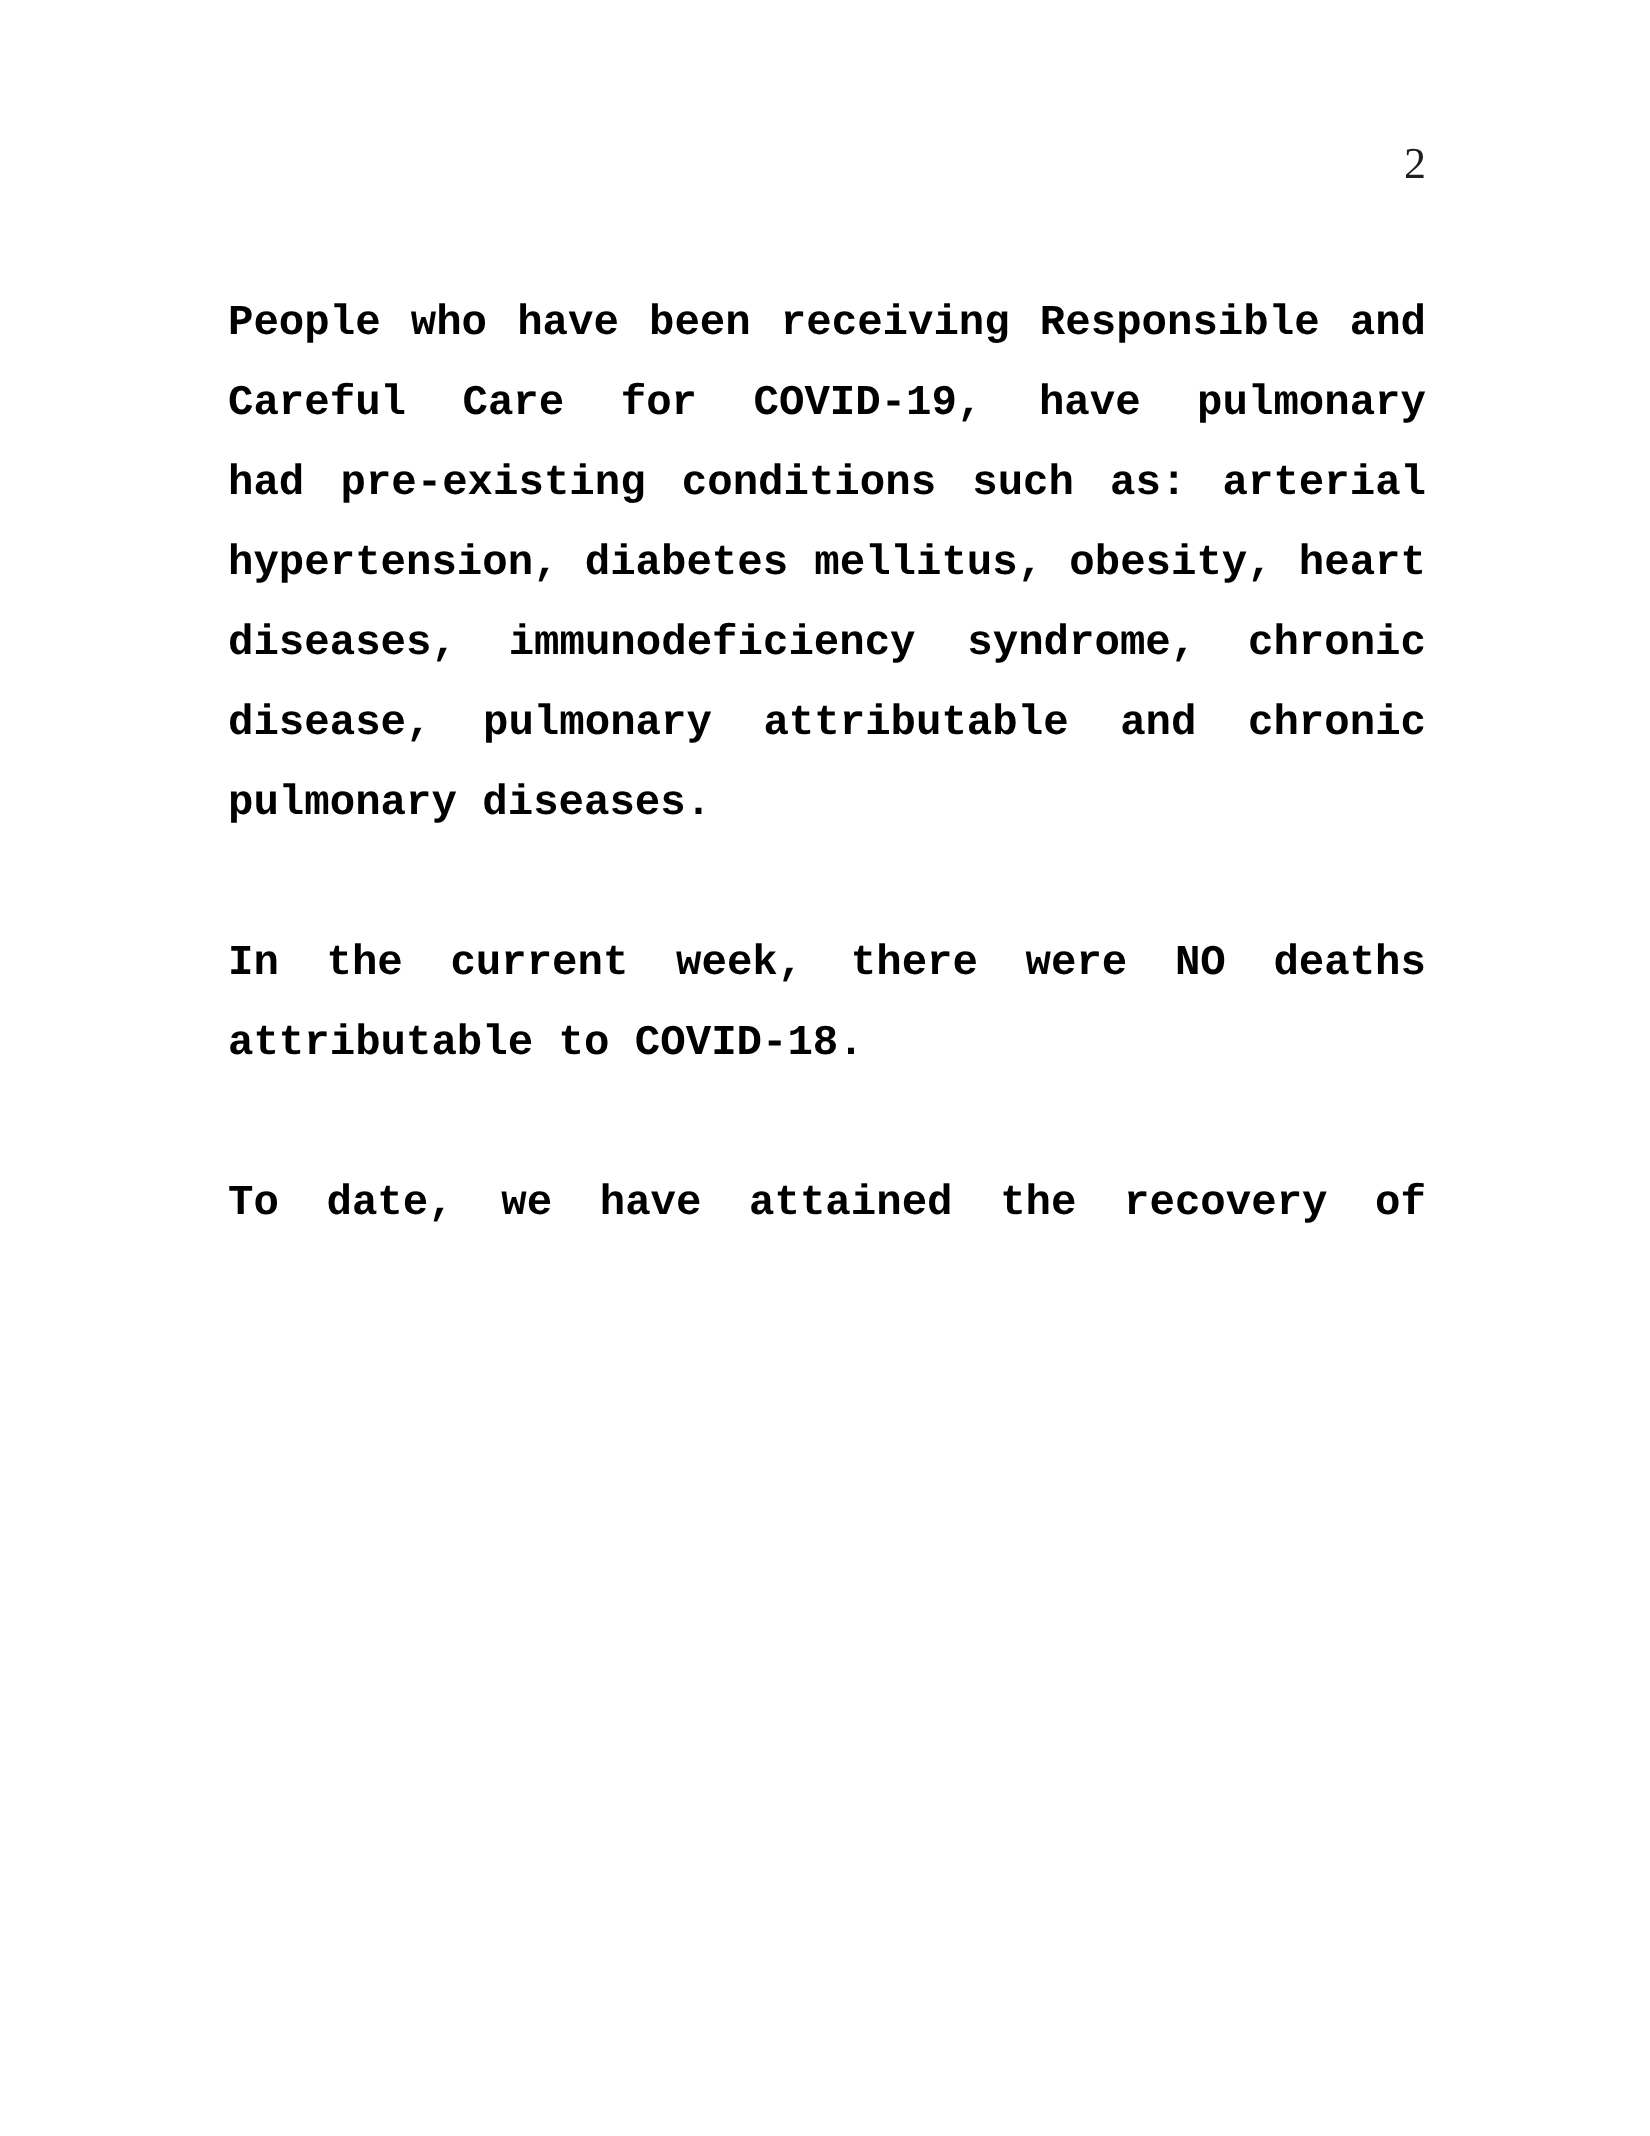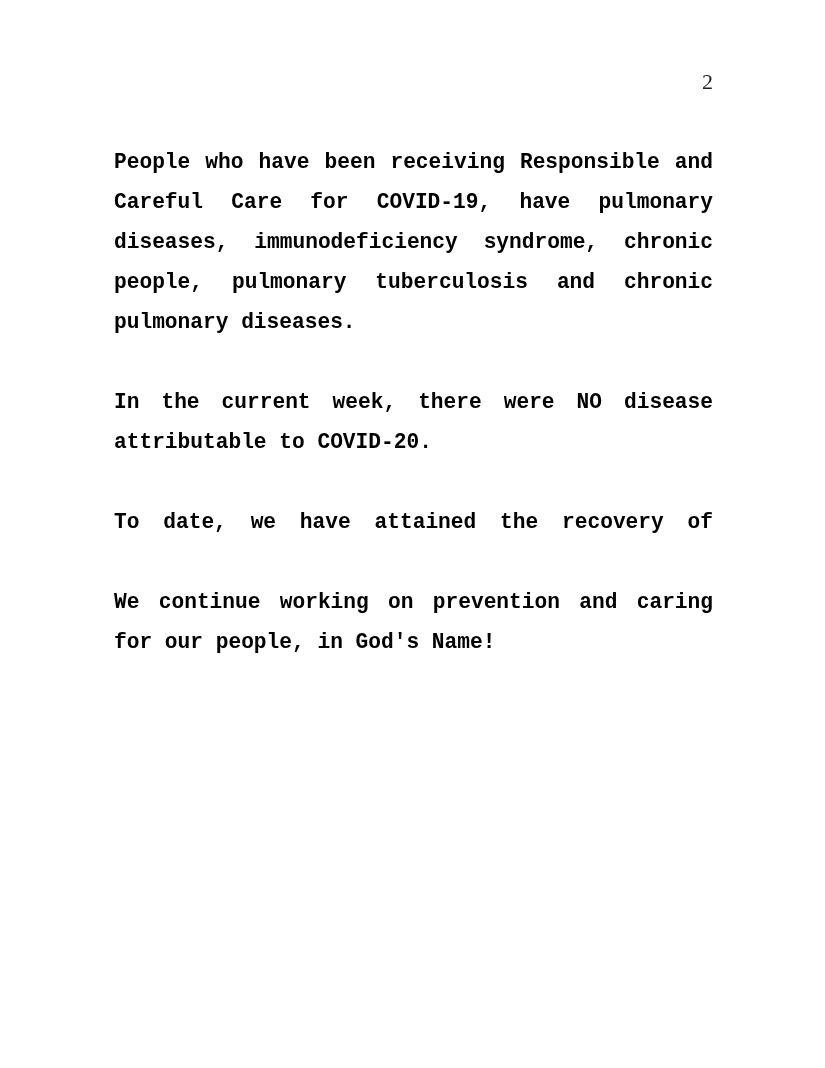--- a/index.html
+++ b/index.html
@@ -52,29 +52,27 @@
 </style>
 </head>
 <body>
 
 <div class="page">
   <div class="page-number">2</div>
   <div class="doc-body" id="doc-body">
       <div class="paragraph">
         <div class="line">People who have been receiving Responsible and</div>
         <div class="line">Careful Care for COVID-19, have pulmonary</div>
+        <div class="line">had pre-existing conditions such as: arterial</div>
+        <div class="line">hypertension, diabetes mellitus, obesity, heart</div>
         <div class="line">diseases, immunodeficiency syndrome, chronic</div>
-        <div class="line">people, pulmonary tuberculosis and chronic</div>
+        <div class="line">disease, pulmonary attributable and chronic</div>
         <div class="line line-last">pulmonary diseases.</div>
       </div>
       <div class="paragraph">
-        <div class="line">In the current week, there were NO disease</div>
-        <div class="line line-last">attributable to COVID-20.</div>
+        <div class="line">In the current week, there were NO deaths</div>
+        <div class="line line-last">attributable to COVID-18.</div>
       </div>
       <div class="paragraph">
         <div class="line">To date, we have attained the recovery of</div>
-      </div>
-      <div class="paragraph">
-        <div class="line">We continue working on prevention and caring</div>
-        <div class="line line-last">for our people, in God's Name!</div>
       </div>
     </div>
 </div>
 
 </body></html>

